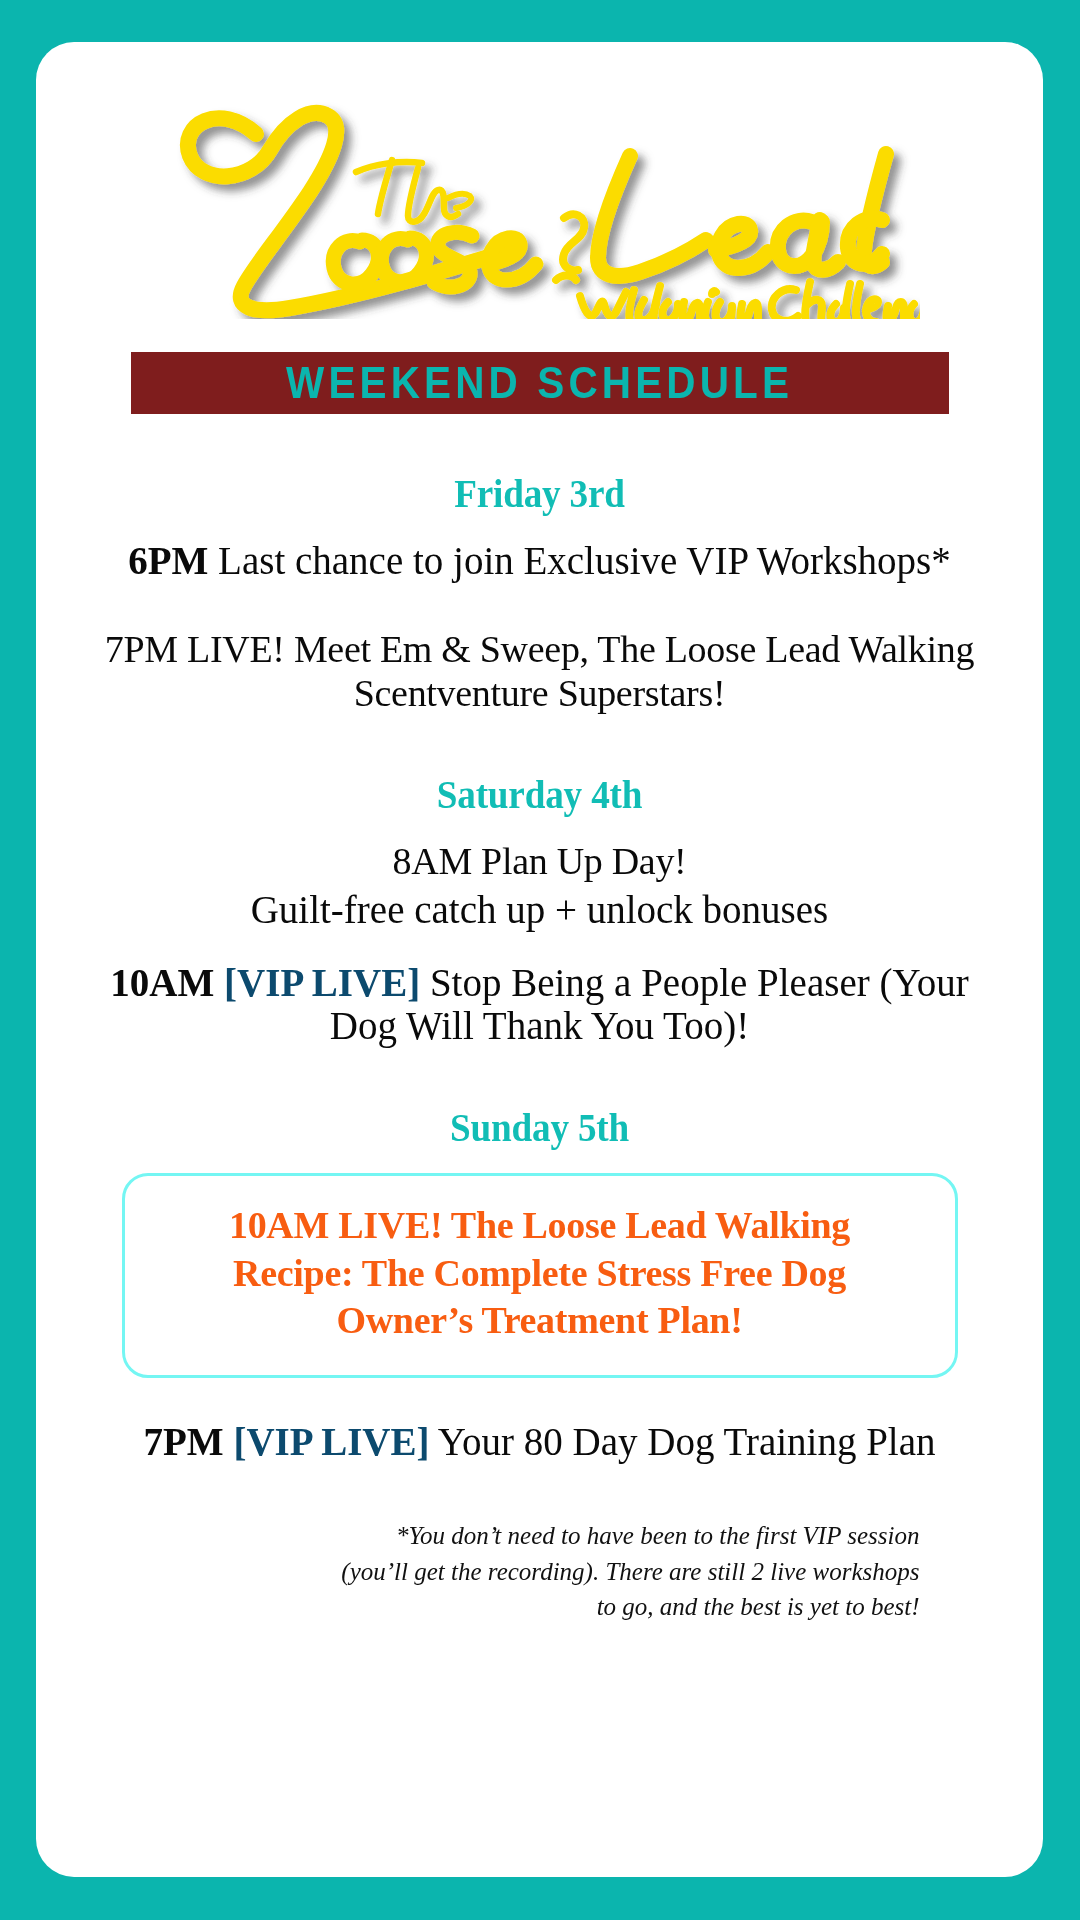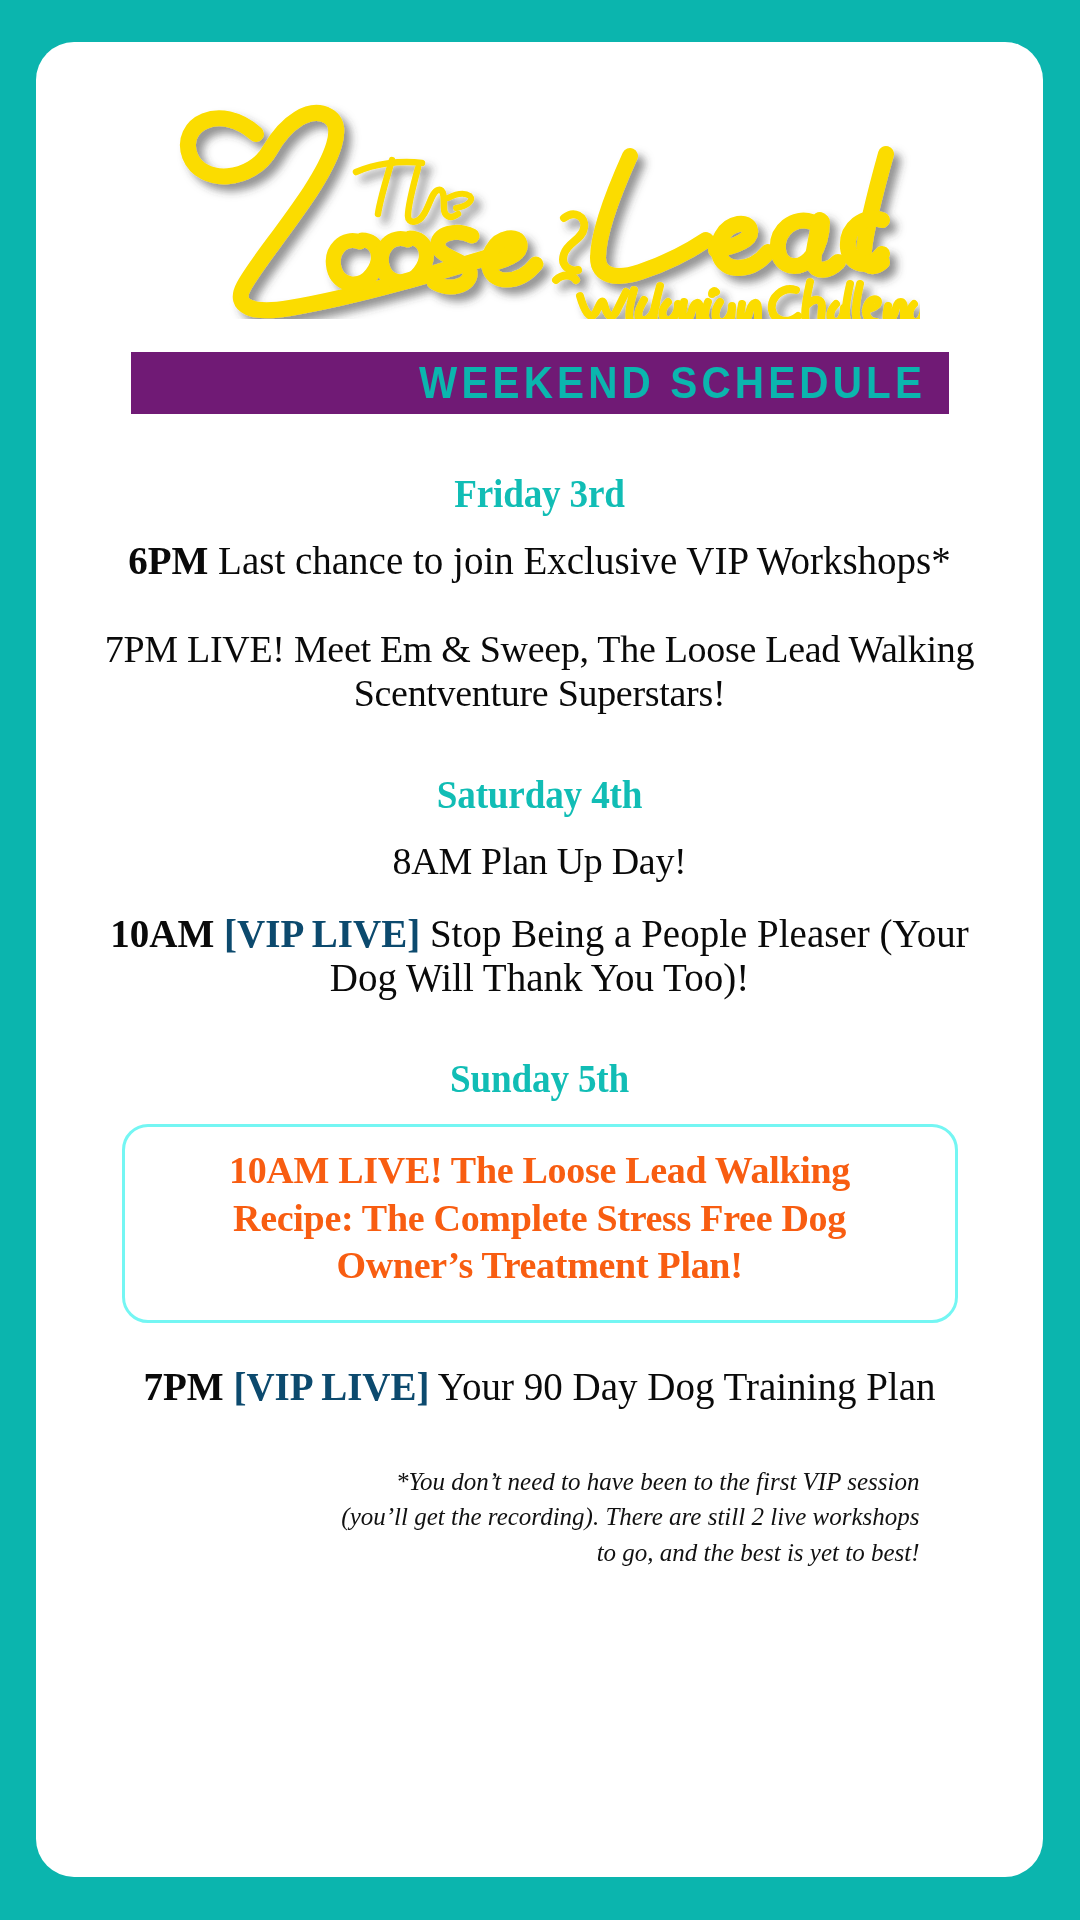--- a/index.html
+++ b/index.html
@@ -54,24 +54,24 @@
     overflow: hidden;
     clip: rect(0 0 0 0);
     white-space: nowrap;
   }
 
   
   .banner {
     margin: 18px auto 0 auto;
     width: 818px;
     height: 62px;
-    background: #701a75;
+    background: #7f1d1d;
     display: flex;
     align-items: center;
-    justify-content: flex-end;
+    justify-content: center;
   }
 
   .banner-label {
     font-family: "Liberation Sans Narrow", "Liberation Sans", sans-serif;
     font-weight: 700;
     font-size: 44px;
     letter-spacing: 4.5px;
     color: #0BB5AE;
     transform: scaleX(0.92);
     white-space: nowrap;
@@ -117,21 +117,21 @@
     color: #0c4a6e;
     font-weight: 700;
   }
 
   
   .highlight-box {
     margin: 20px auto 0 auto;
     width: 836px;
     border: 3px solid #74F6F3;
     border-radius: 26px;
-    padding: 20px 40px 30px 40px;
+    padding: 26px 40px 30px 40px;
   }
 
   .highlight-text {
     font-family: "Liberation Serif", "DejaVu Serif", serif;
     font-weight: 700;
     font-size: 38px;
     line-height: 1.25;
     color: #F85D11;
     letter-spacing: -0.3px;
   }
@@ -254,33 +254,34 @@
       <div class="entry">
         <span class="bold">6PM</span><span> Last chance to join Exclusive VIP Workshops*</span>
       </div>
 
       <div class="entry all-bold gap-top">7PM LIVE! Meet Em &amp; Sweep, The Loose Lead Walking Scentventure Superstars!</div>
 
       <div class="day-heading">Saturday 4th</div>
 
       <div class="entry all-bold">8AM Plan Up Day!</div>
 
+      <div class="entry">Guilt-free catch up + unlock bonuses</div>
 
       <div class="entry tight" style="margin-top:28px">
         <span class="bold">10AM </span><span class="vip">[VIP LIVE]</span><span> Stop Being a People Pleaser (Your Dog Will Thank You Too)!</span>
       </div>
 
       <div class="day-heading">Sunday 5th</div>
 
       <div class="highlight-box">
         <div class="highlight-text">10AM LIVE! The Loose Lead Walking Recipe: The Complete Stress Free Dog Owner’s Treatment Plan!</div>
       </div>
 
       <div class="entry" style="margin-top:42px">
-        <span class="bold">7PM </span><span class="vip">[VIP LIVE]</span><span> Your 90 Day Dog Training Plan</span>
+        <span class="bold">7PM </span><span class="vip">[VIP LIVE]</span><span> Your 80 Day Dog Training Plan</span>
       </div>
 
       <div class="footnote">
         <span class="footnote-line">*You don’t need to have been to the first VIP session</span>
         <span class="footnote-line">(you’ll get the recording). There are still 2 live workshops</span>
         <span class="footnote-line">to go, and the best is yet to best!</span>
       </div>
 
     </div>
   </div>

